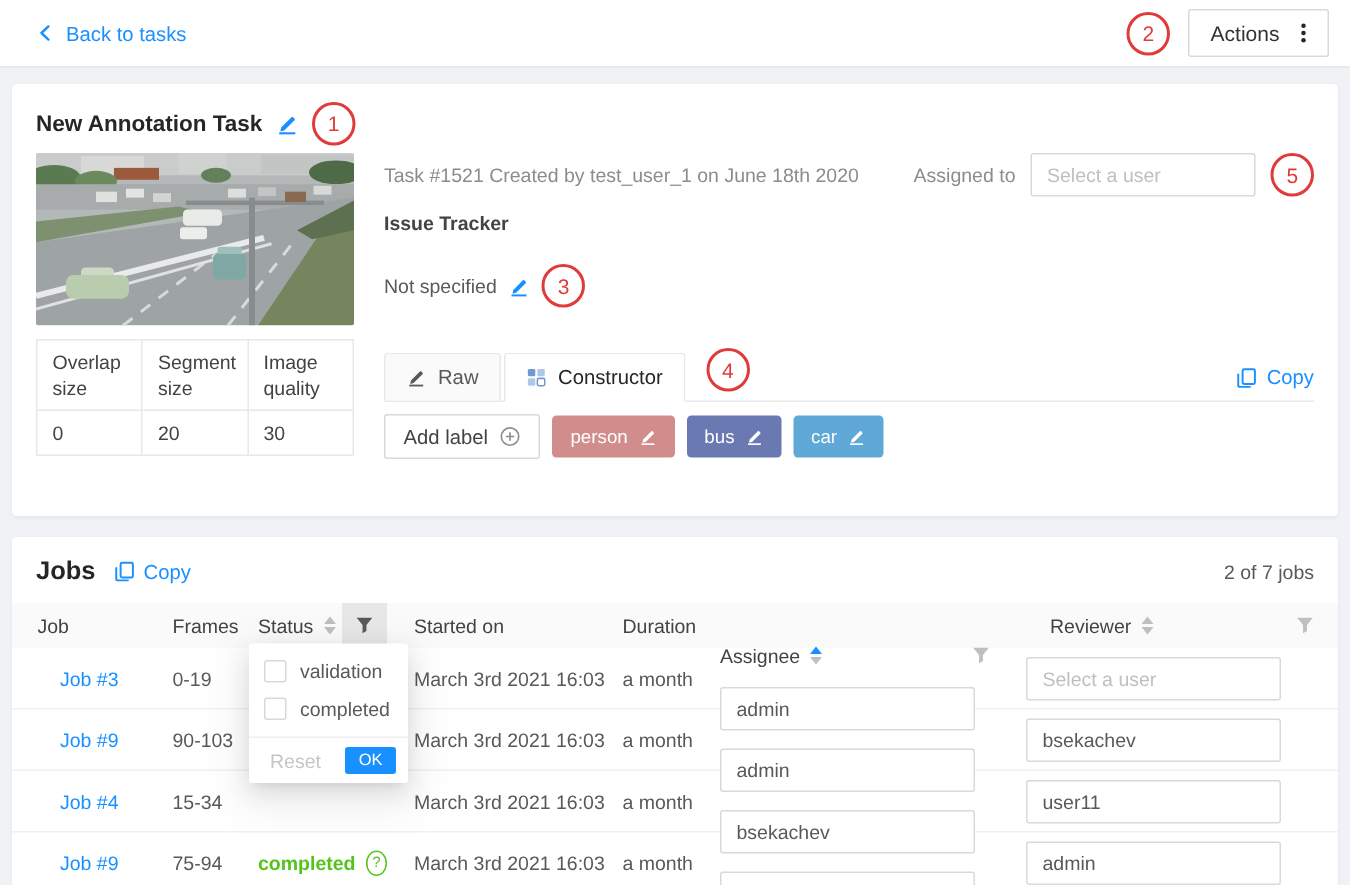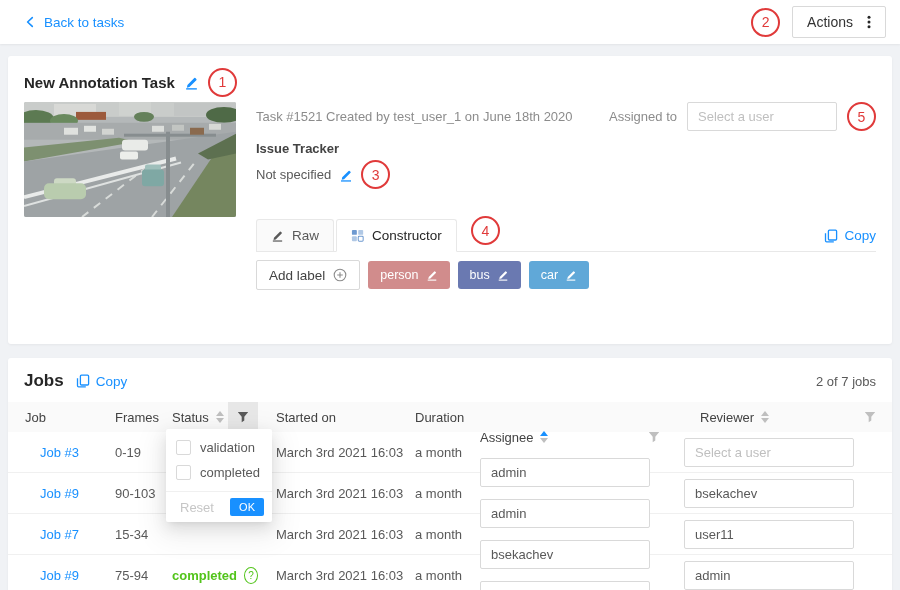--- a/index.html
+++ b/index.html
@@ -31,21 +31,21 @@
   .right-col{flex:1;margin-left:20px;min-width:0;}
   .meta-row{display:flex;align-items:center;justify-content:space-between;}
   .meta-text{color:#8c8c8c;font-size:13px;}
   .assigned{display:flex;align-items:center;gap:10px;}
   .assigned-label{color:#8c8c8c;font-size:13px;}
   input.select{height:29px;border:1px solid #d9d9d9;border-radius:2px;padding:0 10px;font-size:13px;
                color:#595959;width:150px;outline:none;font-family:inherit;box-sizing:border-box;background:#fff;}
   input.select::placeholder{color:#bfbfbf;}
   .tracker{margin-top:10px;}
   .tracker-label{font-size:13px;font-weight:700;color:#434343;}
-  .tracker-value{display:flex;align-items:center;gap:8px;margin-top:4px;font-size:13px;color:#595959;}
+  .tracker-value{display:flex;align-items:center;gap:8px;margin-top:20px;font-size:13px;color:#595959;}
   .tabs-row{display:flex;align-items:flex-end;margin-top:10px;border-bottom:1px solid #e8e8e8;}
   .tab{height:32px;display:flex;align-items:center;gap:8px;padding:0 14px;font-size:13.5px;color:#595959;
        border:1px solid #e8e8e8;border-bottom:none;background:#fafafa;border-radius:3px 3px 0 0;cursor:pointer;box-sizing:border-box;}
   .tab + .tab{margin-left:2px;}
   .tab.active{background:#fff;color:#262626;height:33px;margin-bottom:-1px;border-bottom:1px solid #fff;margin-top:20px;}
   .tab-extra{margin-left:14px;margin-bottom:6px;}
   .tabs-spacer{flex:1;}
   .copy-link{display:flex;align-items:center;gap:6px;color:#1890ff;font-size:13.5px;cursor:pointer;}
   .tabs-row .copy-link{margin-bottom:8px;}
   .constructor-pane{padding-top:8px;display:flex;gap:8px;align-items:center;}
@@ -206,20 +206,34 @@
             <rect x="166" y="26" width="14" height="7" fill="#8a6a4e"></rect>
             <rect x="185" y="22" width="12" height="6" fill="#d7d9d6"></rect>
             <rect x="96" y="50" width="18" height="8" rx="2" fill="#eceeeb"></rect>
             <rect x="98" y="38" width="26" height="11" rx="3" fill="#e9ebe8"></rect>
             <rect x="121" y="63" width="16" height="7" rx="2" fill="#9fbfbb"></rect>
             <rect x="118" y="68" width="22" height="17" rx="3" fill="#7fa8a4"></rect>
             <rect x="30" y="77" width="22" height="8" rx="3" fill="#cdd9c4"></rect>
             <rect x="20" y="82" width="42" height="16" rx="5" fill="#b9ccae"></rect>
           </svg>
         </div>
+        <table class="params">
+          <tbody>
+              <tr>
+            <td>Overlap size</td>
+            <td>Segment size</td>
+            <td>Image quality</td>
+          </tr>
+          <tr class="val">
+            <td>0</td>
+            <td>20</td>
+            <td>30</td>
+          </tr>
+        </tbody>
+          </table>
       </div>
 
       <div class="right-col">
         <div class="meta-row">
           <span class="meta-text">Task #1521 Created by test_user_1 on June 18th 2020</span>
           <div class="assigned">
             <span class="assigned-label">Assigned to</span>
             <input class="select" placeholder="Select a user" style="">
             <span class="badge">5</span>
           </div>
@@ -390,21 +404,21 @@
         <div class="c-duration">a month</div>
         <div class="c-assignee">
             <input class="select cell" value="admin" style="">
           </div>
         <div class="c-reviewer">
             <input class="select cell" value="bsekachev" style="">
           </div>
       </div>
 
       <div class="trow">
-        <div class="c-job"><span class="job-link">Job #7</span></div>
+        <div class="c-job"><span class="job-link">Job #4</span></div>
         <div class="c-frames">15-34</div>
         <div class="c-statusfull"></div>
         <div class="c-started">March 3rd 2021 16:03</div>
         <div class="c-duration">a month</div>
         <div class="c-assignee">
             <input class="select cell" value="bsekachev" style="">
           </div>
         <div class="c-reviewer">
             <input class="select cell" value="user11" style="">
           </div>

